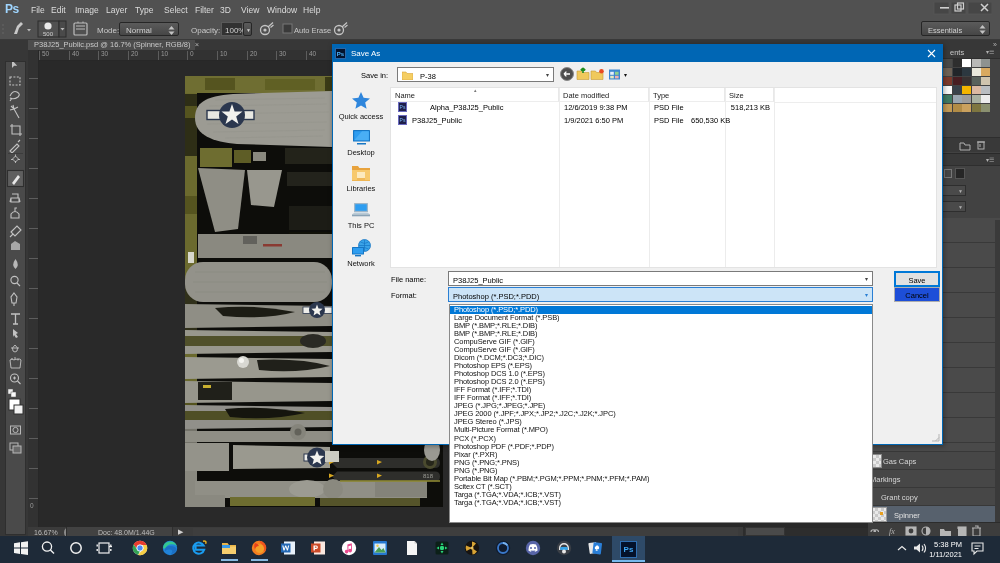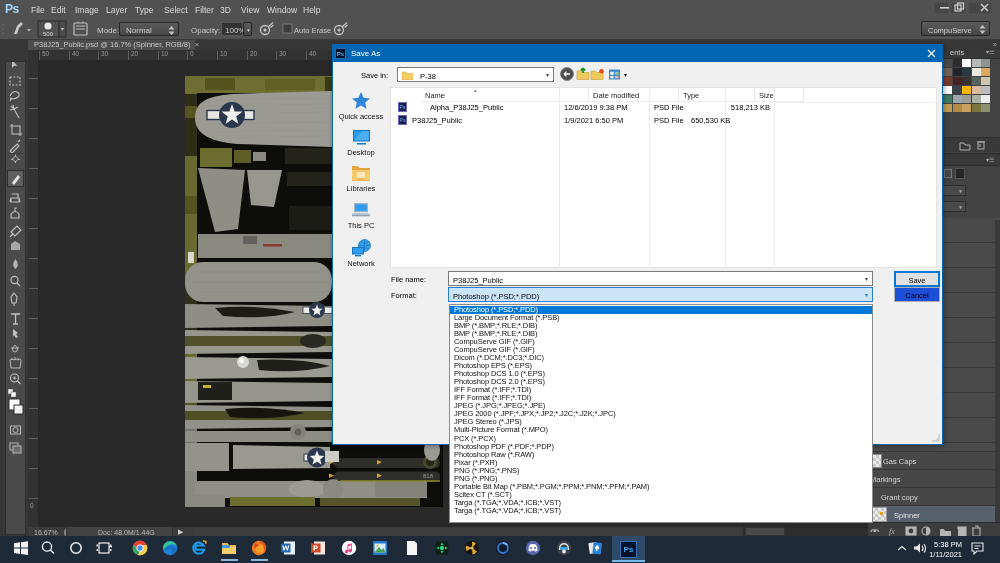--- a/index.html
+++ b/index.html
@@ -22,21 +22,21 @@
 .numh { position:absolute; top:0px; }
 #toolstrip { left:0; top:40px; width:28px; height:496px; background:#373737; z-index:5;}
 #toolbar { position:absolute; left:5px; top:21px; width:21px; height:474px; background:#4a4a4a; border:1px solid #2f2f2f;}
 #canvasbg { left:39px; top:61px; width:961px; height:467px; background:#292929; z-index:0; }
 #statusbar { left:28px; top:527px; width:715px; height:10px; background:#3b3b3b; color:#bdbdbd; font-size:7px; z-index:6;}
 #rightpanels { left:868px; top:40px; width:132px; height:488px; background:#424242; z-index:3; font-size:7.5px; color:#cccccc;}
 .lrow { position:absolute; left:0; width:132px; height:18px; border-top:1px solid #383838; background:#474747;}
 #dialog { left:332px; top:44px; width:611px; height:401px; background:#f0f0f0; border:1px solid #0067b4; box-shadow:1px 1px 5px rgba(0,0,0,.35); font-size:7.5px; color:#000; z-index:20; }
 #dlgtitle { position:absolute; left:-1px; top:-1px; width:611px; height:18px; background:#0066b4; color:#fff; }
 #dlglist { position:absolute; left:57px; top:42px; width:547px; height:181px; background:#fff; border:1px solid #e3e3e3; }
-.colhdr { position:absolute; top:0; height:14px; color:#222; border-right:1px solid #e8e8e8; border-bottom:1px solid #ededed; padding:3px 0 0 4px;margin-left:30px; }
+.colhdr { position:absolute; top:0; height:14px; color:#222; border-right:1px solid #e8e8e8; border-bottom:1px solid #ededed; padding:3px 0 0 4px; }
 .sbitem { position:absolute; left:0px; width:56px; text-align:center; color:#111; }
 #fmtlist { left:449px; top:304px; width:424px; height:219px; background:#fff; border:1px solid #8a8a8a; font-size:7.5px; color:#111; z-index:30; padding-top:1px;}
 .fi { height:8.04px; line-height:8.2px; padding-left:4px; white-space:nowrap; overflow:hidden; letter-spacing:-0.1px;}
 .fi.sel { background:#0078d7; color:#fff; }
 #taskbar { left:0; top:536px; width:1000px; height:27px; background:#1e2a38; z-index:40; }
 .tbi { position:absolute; top:4px; }
 #tray { position:absolute; left:904px; top:4px; color:#fff; font-size:7.5px; text-align:right; line-height:9.5px; width:58px;}
 .chk { background:#e9e9e9; background-image:linear-gradient(45deg,#c9c9c9 25%,transparent 25%,transparent 75%,#c9c9c9 75%),linear-gradient(45deg,#c9c9c9 25%,transparent 25%,transparent 75%,#c9c9c9 75%); background-size:6px 6px; background-position:0 0,3px 3px; }
 </style>
 </head>
@@ -180,21 +180,21 @@
     </div>
   <span class="obtxt" style="left:191px">Opacity:</span>
   <div style="position:absolute;left:221px;top:4px;width:22px;height:14px;background:#323232;border:1px solid #5a5a5a;color:#d0d0d0">
       <span style="position:absolute;left:3px;top:3px">100%</span>
     </div>
   <div class="obdd" style="left:243px;top:4px;width:9px;height:14px;">
       <span style="position:absolute;left:2px;top:4px;font-size:5px">▼</span>
     </div>
   <span class="obtxt" style="left:294px;font-size:7.5px">Auto Erase</span>
   <div class="obdd" style="left:921px;top:3px;width:69px;height:15px;">
-      <span style="position:absolute;left:6px;top:4px;font-size:7.5px">CompuServe</span>
+      <span style="position:absolute;left:6px;top:4px;font-size:7.5px">Essentials</span>
       <svg style="position:absolute;right:3px;top:3px" width="7" height="9" viewBox="0 0 7 9">
         <path d="M3.5 0 L6.5 3.5 L0.5 3.5 Z" fill="#c2c2c2"></path>
         <path d="M3.5 9 L6.5 5.5 L0.5 5.5 Z" fill="#c2c2c2"></path>
       </svg>
     </div>
 </div>
 <div class="abs" id="tabbar">
   <div id="doctab">P38J25_Public.psd @ 16.7% (Spinner, RGB/8)&nbsp; <span style="color:#b5b5b5">×</span></div>
   <span style="position:absolute;right:3px;top:1px;color:#b0b0b0;font-size:7px">»</span>
     <span style="position:absolute;left:786px;top:3px;color:#9a9a9a;font-size:6px">••</span>
@@ -509,21 +509,20 @@
   <div class="fi">Photoshop DCS 1.0 (*.EPS)</div>
   <div class="fi">Photoshop DCS 2.0 (*.EPS)</div>
   <div class="fi">IFF Format (*.IFF;*.TDI)</div>
   <div class="fi">IFF Format (*.IFF;*.TDI)</div>
   <div class="fi">JPEG (*.JPG;*.JPEG;*.JPE)</div>
   <div class="fi">JPEG 2000 (*.JPF;*.JPX;*.JP2;*.J2C;*.J2K;*.JPC)</div>
   <div class="fi">JPEG Stereo (*.JPS)</div>
   <div class="fi">Multi-Picture Format (*.MPO)</div>
   <div class="fi">PCX (*.PCX)</div>
   <div class="fi">Photoshop PDF (*.PDF;*.PDP)</div>
-  <div class="fi">Photoshop Raw (*.RAW)</div>
   <div class="fi">Pixar (*.PXR)</div>
   <div class="fi">PNG (*.PNG;*.PNS)</div>
   <div class="fi">PNG (*.PNG)</div>
   <div class="fi">Portable Bit Map (*.PBM;*.PGM;*.PPM;*.PNM;*.PFM;*.PAM)</div>
   <div class="fi">Scitex CT (*.SCT)</div>
   <div class="fi">Targa (*.TGA;*.VDA;*.ICB;*.VST)</div>
   <div class="fi">Targa (*.TGA;*.VDA;*.ICB;*.VST)</div>
 </div>
 <div class="abs" id="taskbar">
   <svg class="tbi" style="left:13px" width="16" height="16" viewBox="0 0 16 16">

